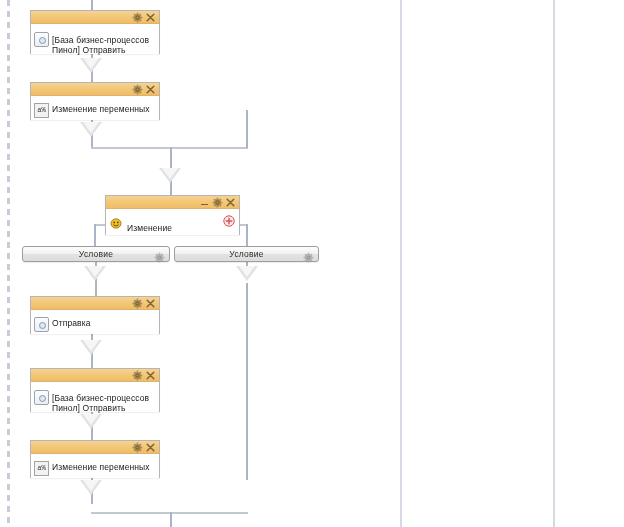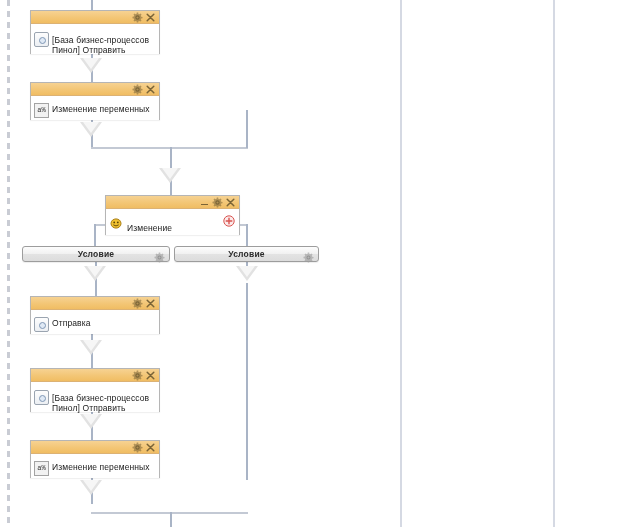--- a/index.html
+++ b/index.html
@@ -174,21 +174,20 @@
     background: linear-gradient(to bottom, #fdfdfd 0%, #f1f1f1 48%, #e3e3e3 52%, #dcdcdc 100%);
     display: flex;
     align-items: center;
     justify-content: center;
     box-shadow: 0 1px 1px rgba(0,0,0,0.07);
   }
   .cond-label {
     font-size: 8.5px;
     color: #2b2b2b;
     letter-spacing: 0.2px;
-    font-weight: bold;
   }
   .cond-gear {
     position: absolute;
     right: 4px;
     top: 2px;
   }
   .plus-btn {
     position: absolute;
     right: 4px;
     top: 50%;

